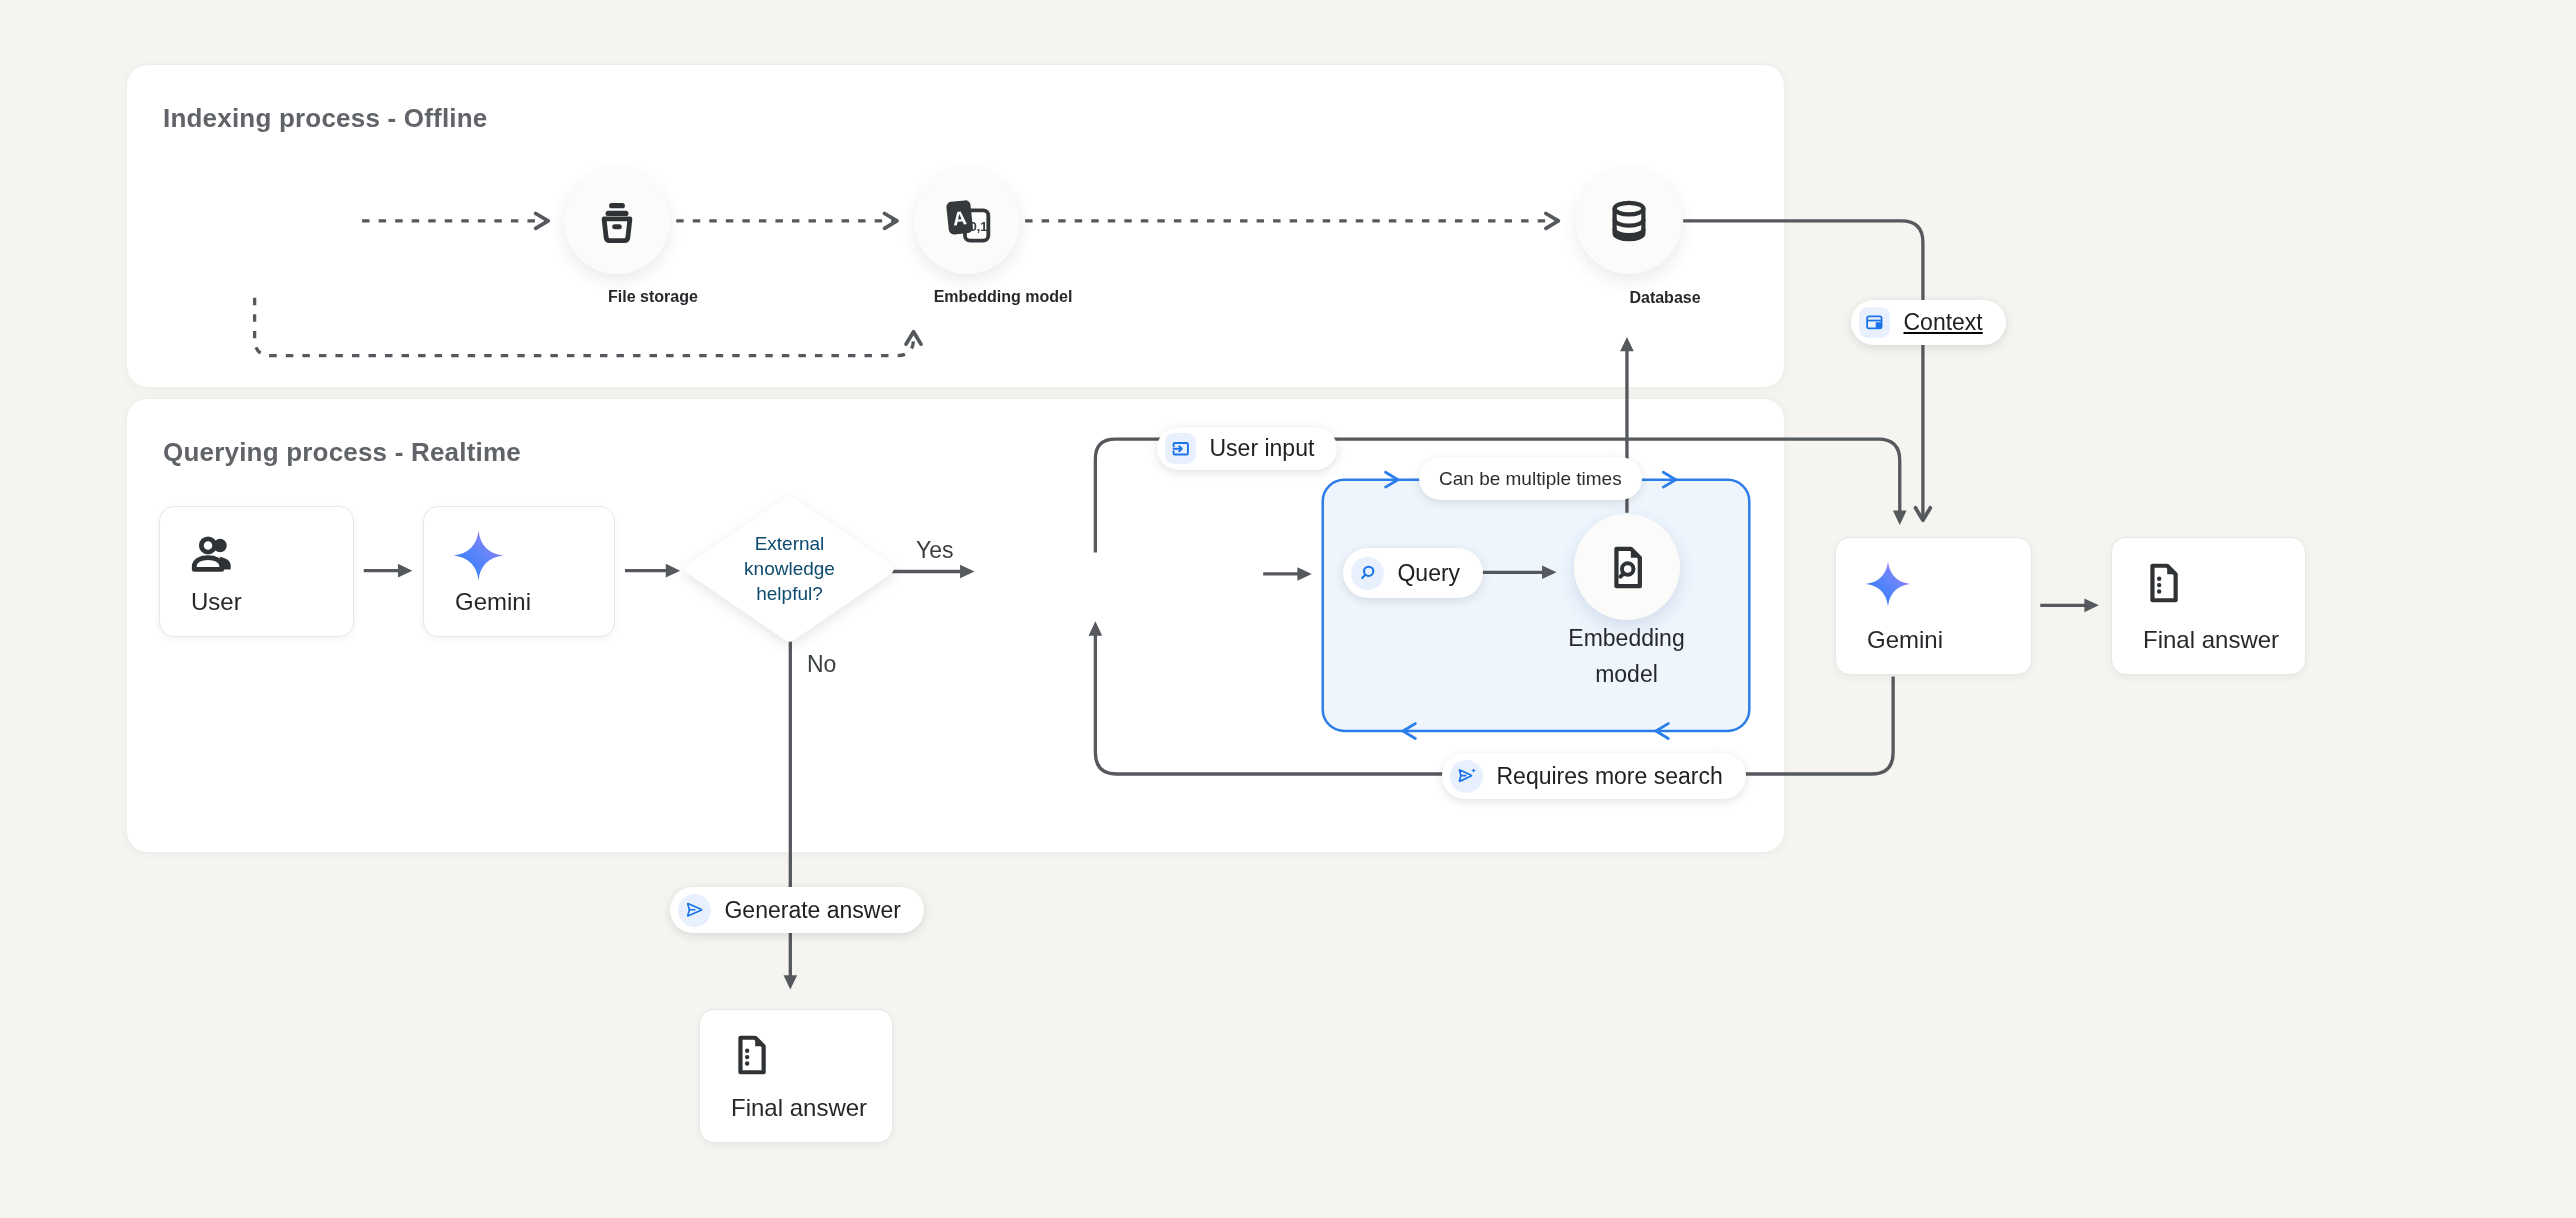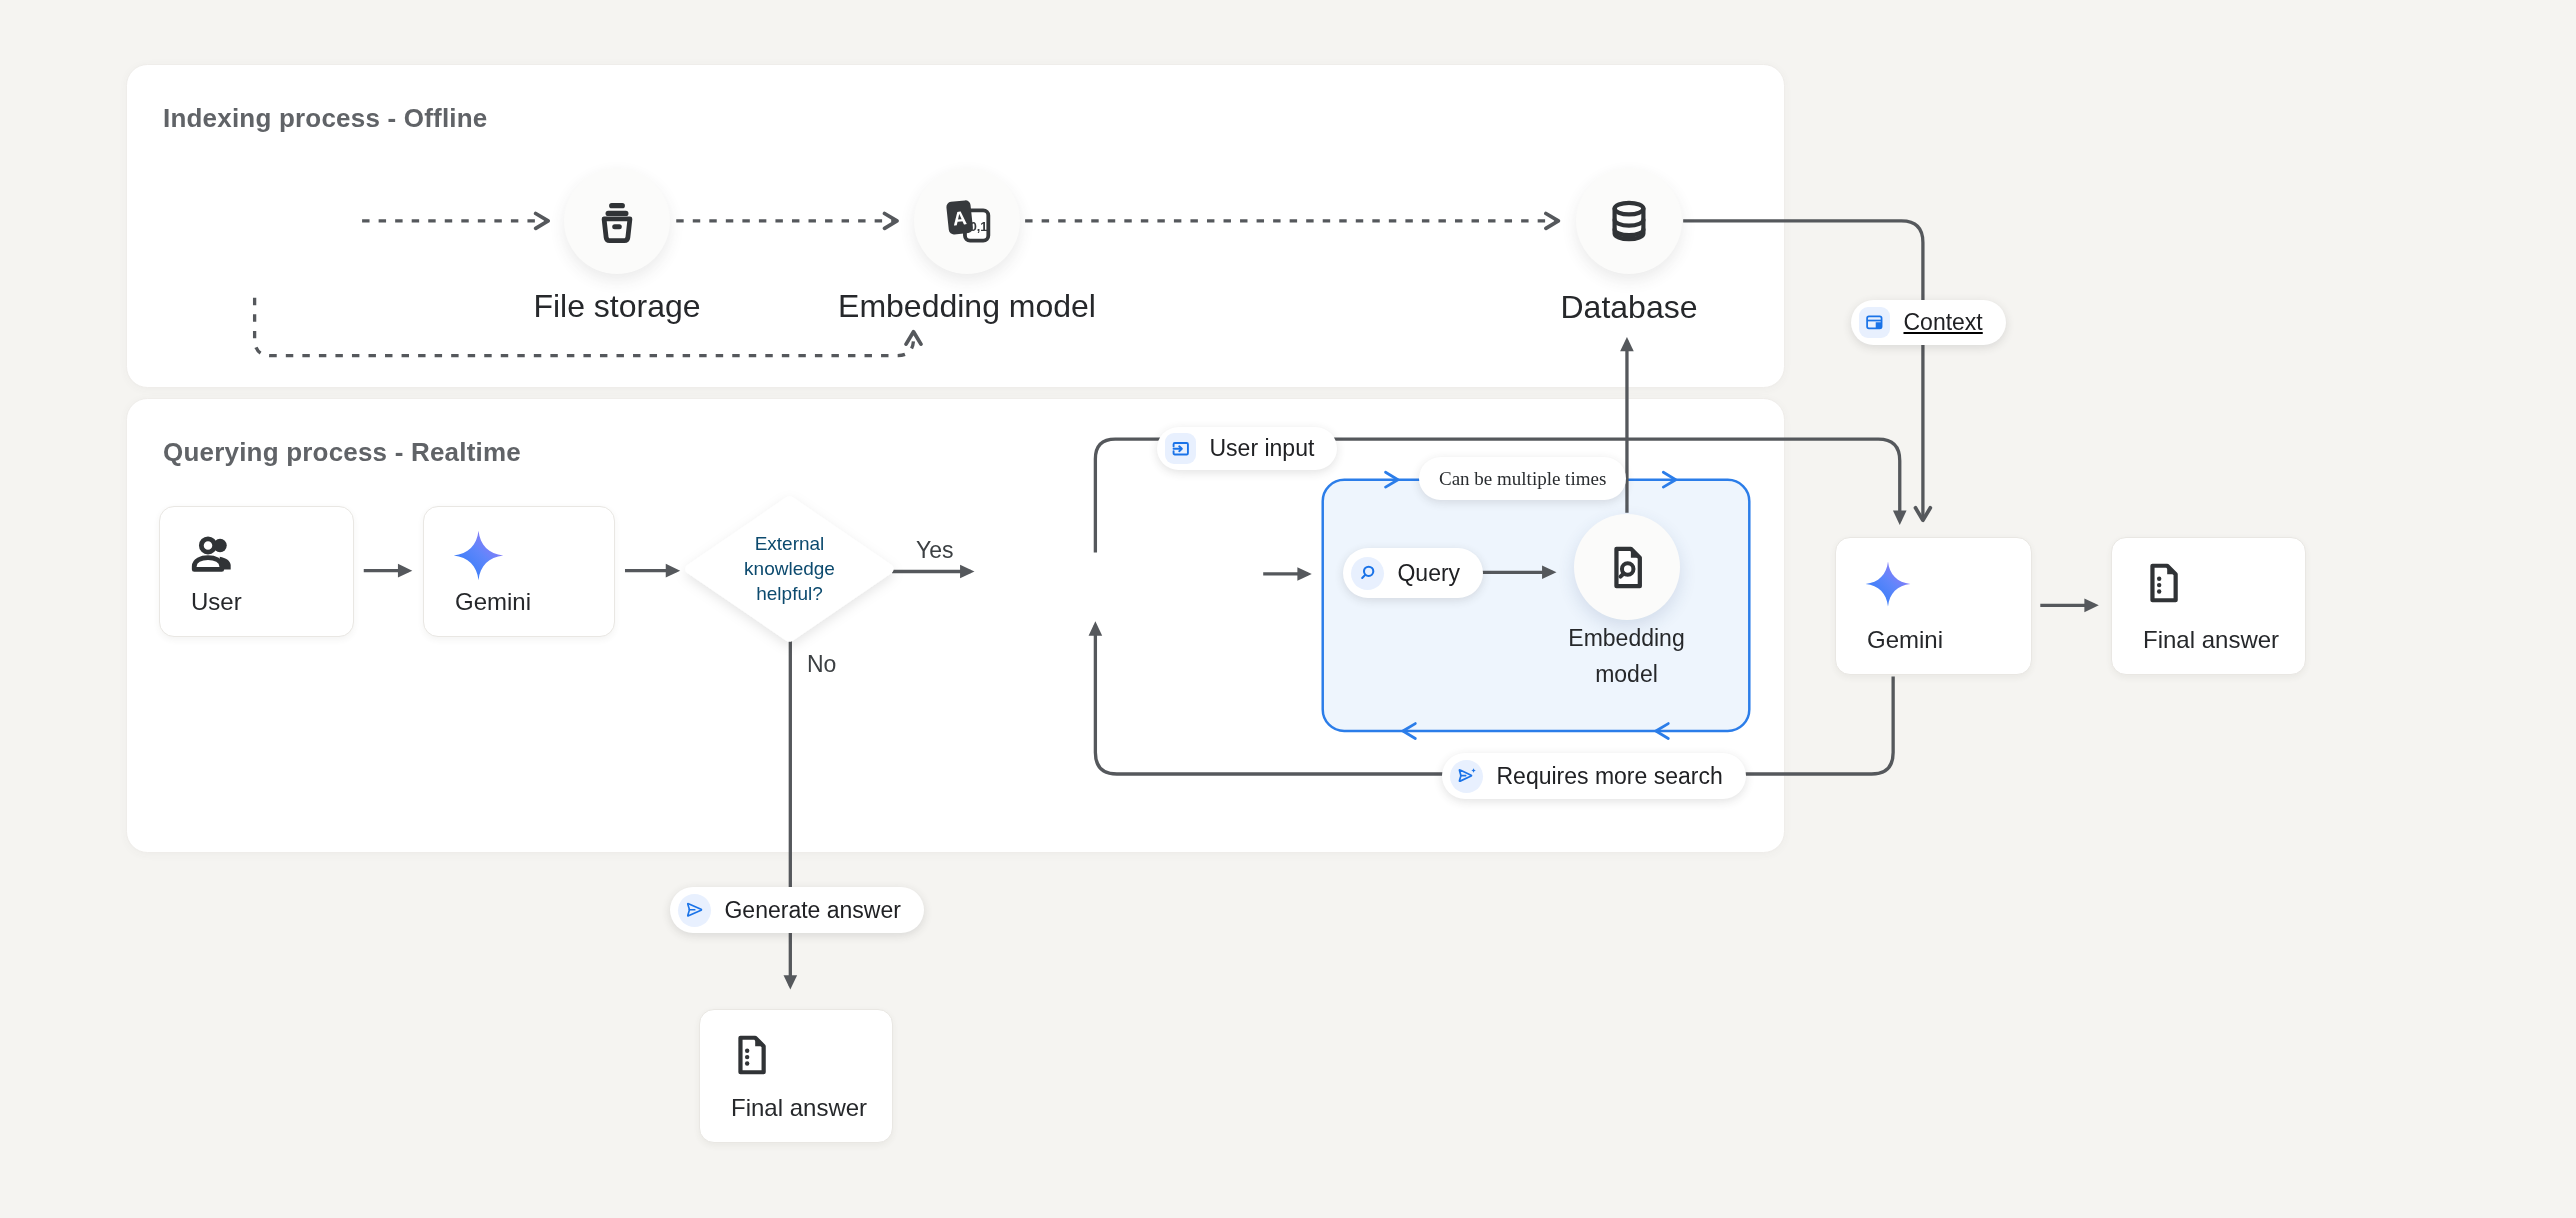--- a/index.html
+++ b/index.html
@@ -12,29 +12,29 @@
 
   .wires{position:absolute;left:0;top:0;z-index:2;pointer-events:none;}
 
   .node-box{position:absolute;background:#fff;border:1.7px solid #e9e7e3;border-radius:15px;
             box-shadow:0 2.5px 6.6px rgba(60,60,55,.06);z-index:3;}
   .node-box .nb-icon{position:absolute;left:28px;top:21.5px;}
   .node-box .nb-label{position:absolute;left:31px;bottom:20px;font-size:24px;font-weight:500;color:#26282b;white-space:nowrap;}
 
   .circle-node{position:absolute;width:106px;height:106px;border-radius:50%;background:#fbfbfa;
                box-shadow:0 6.6px 15px rgba(60,60,55,.10);display:flex;align-items:center;justify-content:center;z-index:3;}
-  .circ-label{position:absolute;transform:translateX(-50%);font-size:32px;font-weight:400;color:#26282b;
-              white-space:nowrap;z-index:3;}
+  .circ-label{position:absolute;transform:translateX(-50%);font-size:16px;font-weight:700;color:#26282b;
+              white-space:nowrap;z-index:3;margin-left:36px;}
 
   .pill{position:absolute;display:inline-flex;align-items:center;gap:13.2px;background:#fff;border-radius:826px;
         box-shadow:0 2.5px 10px rgba(50,50,50,.14);padding:0 23px 0 8.3px;height:48px;z-index:4;white-space:nowrap;}
   .pill .bubble{width:33px;height:33px;border-radius:50%;background:#e8f0fe;display:flex;align-items:center;justify-content:center;flex:0 0 auto;}
   .pill .bubble.sq{border-radius:9px;width:31px;height:31px;}
   .pill .ptxt{font-size:23px;color:#202124;}
-  .pill.small{height:43px;padding:0 20px;font-family:Liberation Serif, serif;}
+  .pill.small{height:43px;padding:0 20px;}
   .pill.small .ptxt{font-size:19px;color:#2a2d30;}
 
   .tag{position:absolute;font-size:23px;font-weight:500;color:#3c4043;z-index:3;white-space:nowrap;}
   .dtext{position:absolute;left:707px;top:531px;width:165px;text-align:center;font-size:19px;line-height:25px;
          color:#0c4a6e;z-index:3;}
   .emb2-label{position:absolute;left:1544px;top:620px;width:165px;text-align:center;font-size:23px;line-height:36px;
               font-weight:500;color:#26282b;z-index:3;}
 </style>
 </head>
 <body>

